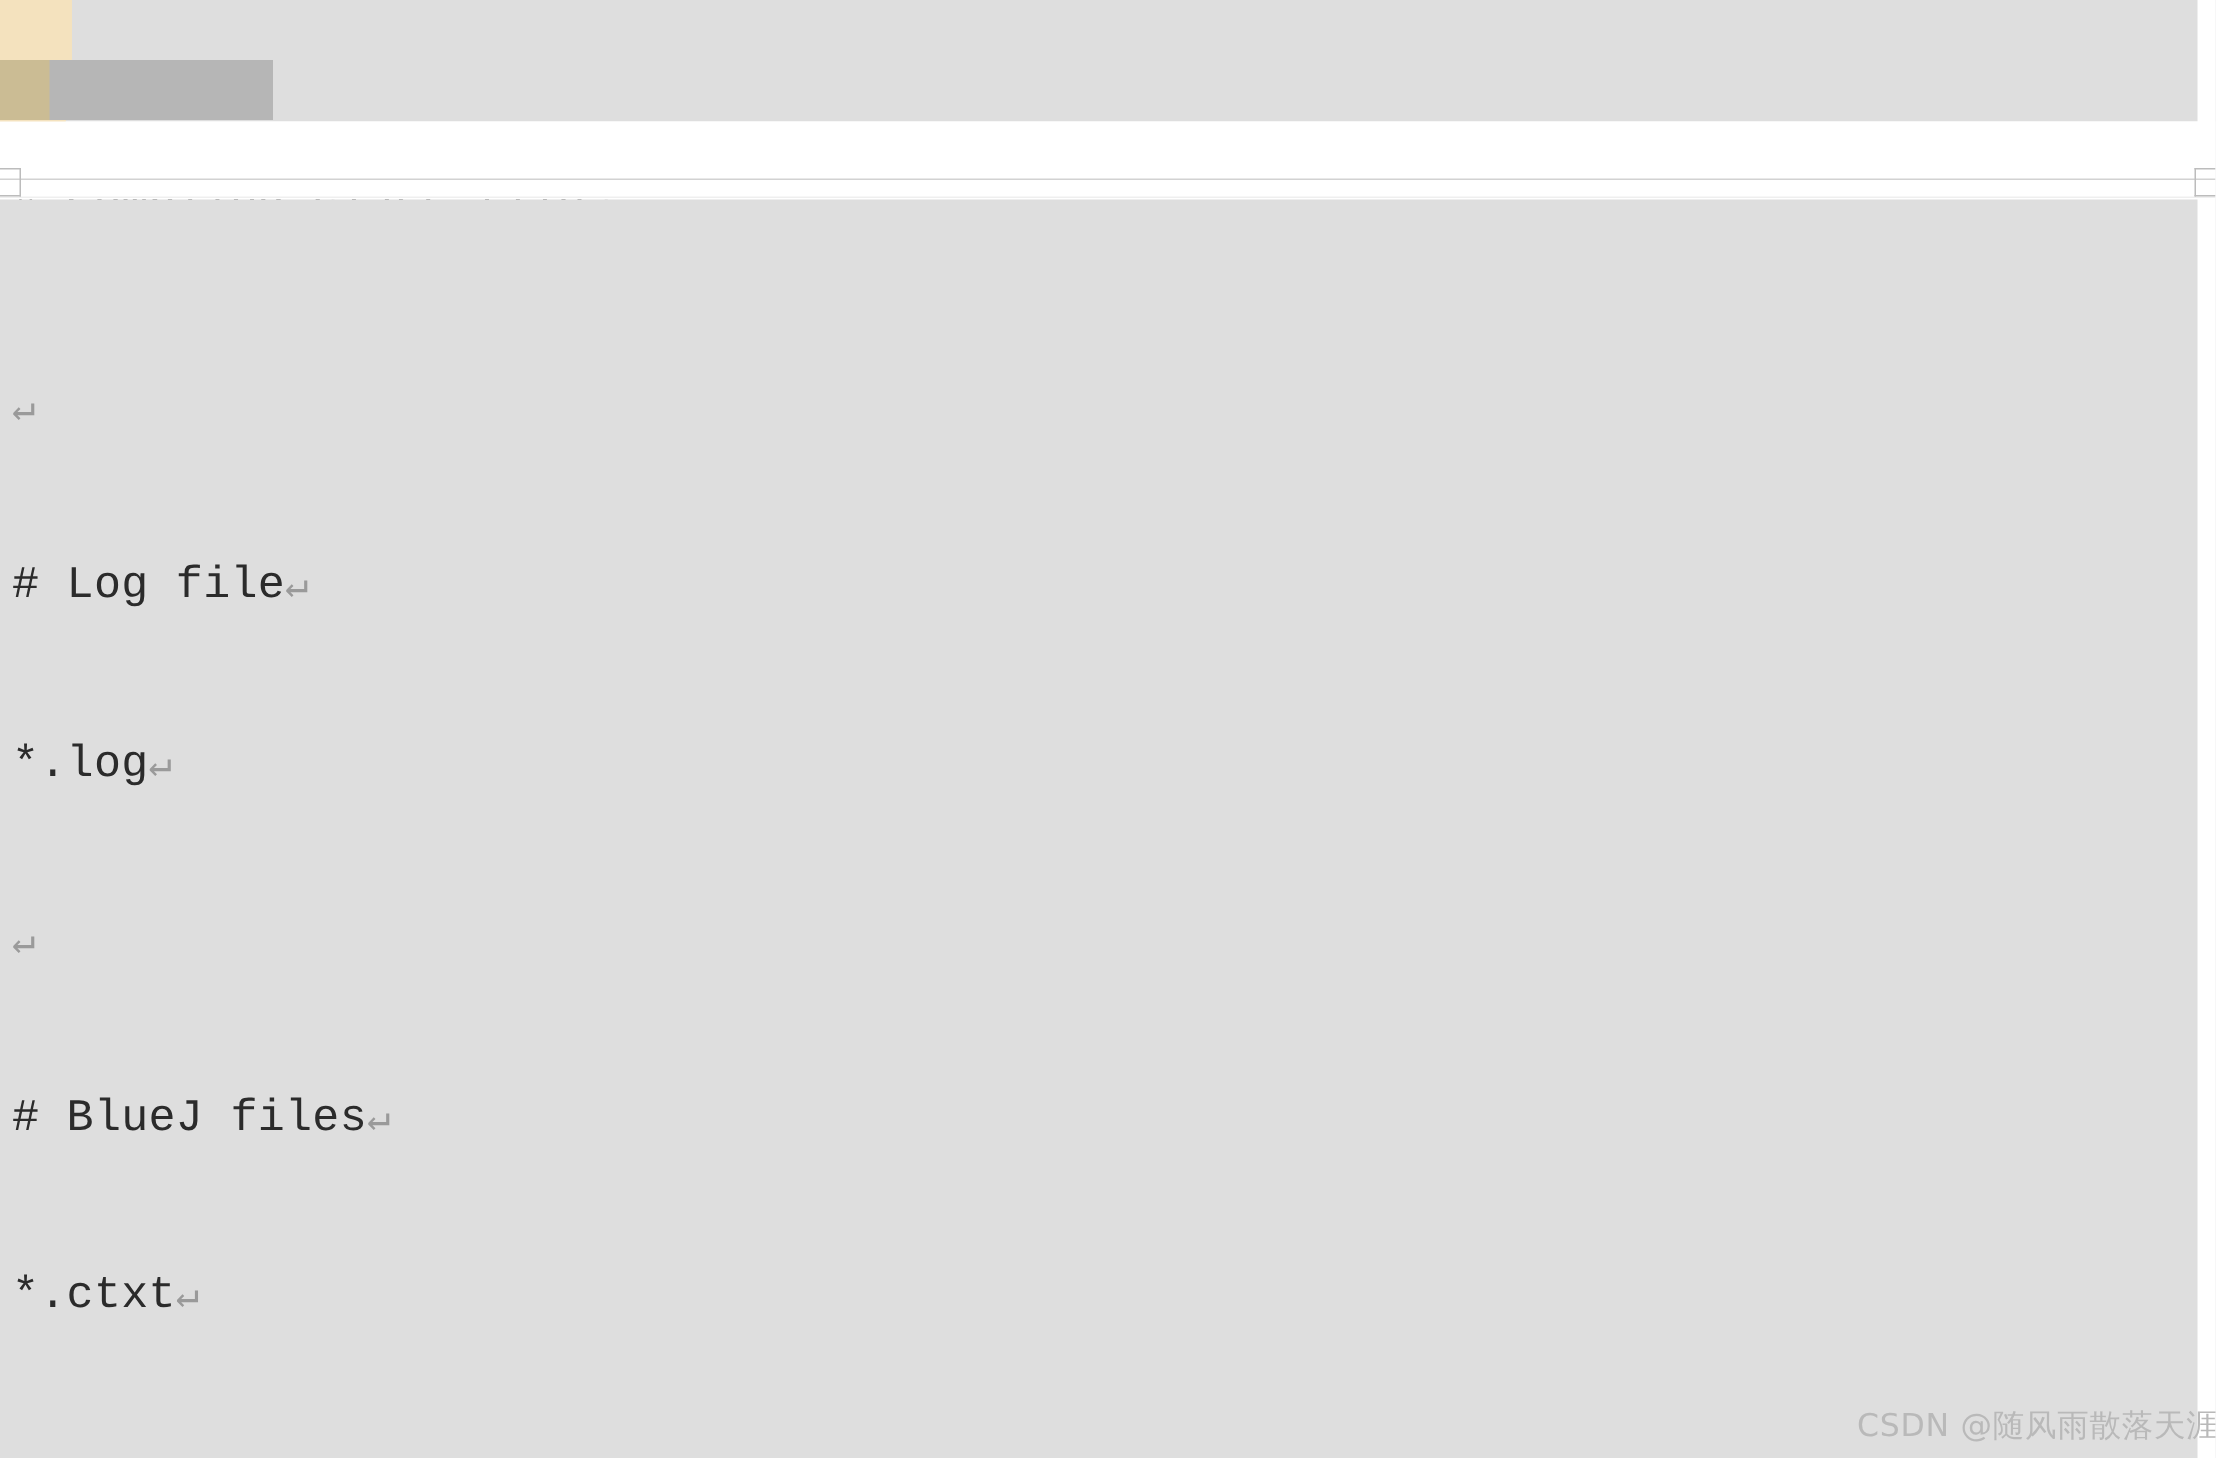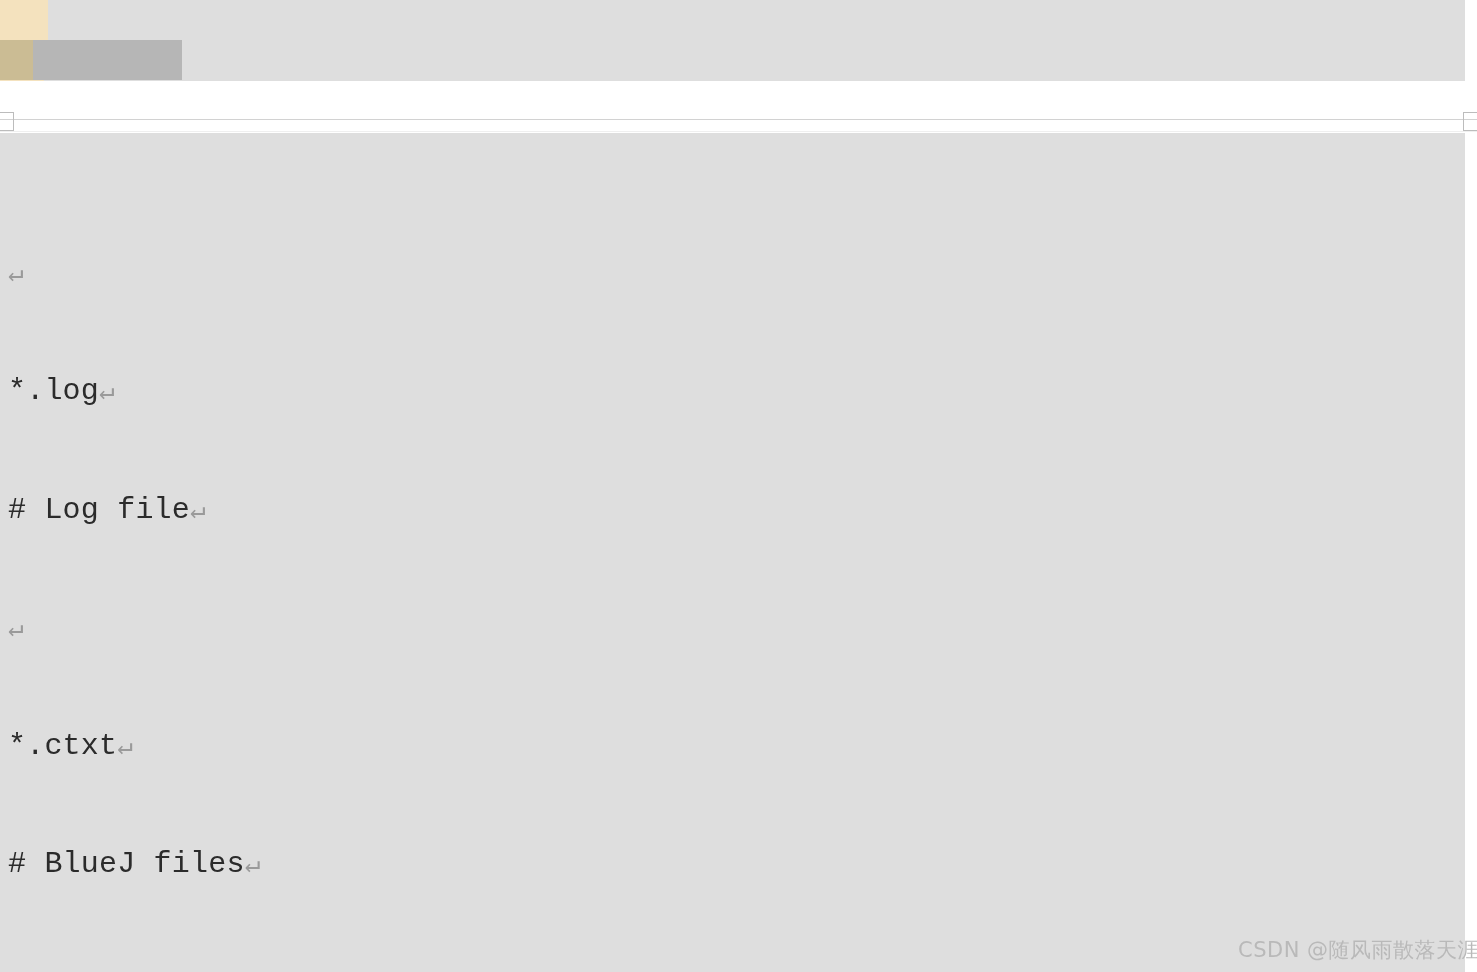--- a/index.html
+++ b/index.html
@@ -157,25 +157,25 @@
 <div id="page-break-rule"></div>
 <div id="page-break-rule2"></div>
 <div id="margin-mark-left" class="margin-mark"></div>
 <div id="margin-mark-right" class="margin-mark"></div>
 
 <div id="page-bottom" class="page-block"></div>
 
 <div id="code-bottom" class="code-layer">
 
   <div class="code-line"><span></span><span class="pilcrow">↵</span></div>
+  <div class="code-line"><span># Log file</span><span class="pilcrow">↵</span></div>
   <div class="code-line"><span>*.log</span><span class="pilcrow">↵</span></div>
-  <div class="code-line"><span># Log file</span><span class="pilcrow">↵</span></div>
   <div class="code-line"><span></span><span class="pilcrow">↵</span></div>
+  <div class="code-line"><span># BlueJ files</span><span class="pilcrow">↵</span></div>
   <div class="code-line"><span>*.ctxt</span><span class="pilcrow">↵</span></div>
-  <div class="code-line"><span># BlueJ files</span><span class="pilcrow">↵</span></div>
   <div class="code-line"><span></span><span class="pilcrow">↵</span></div>
   
   
   
   
   
   
   
   
   

